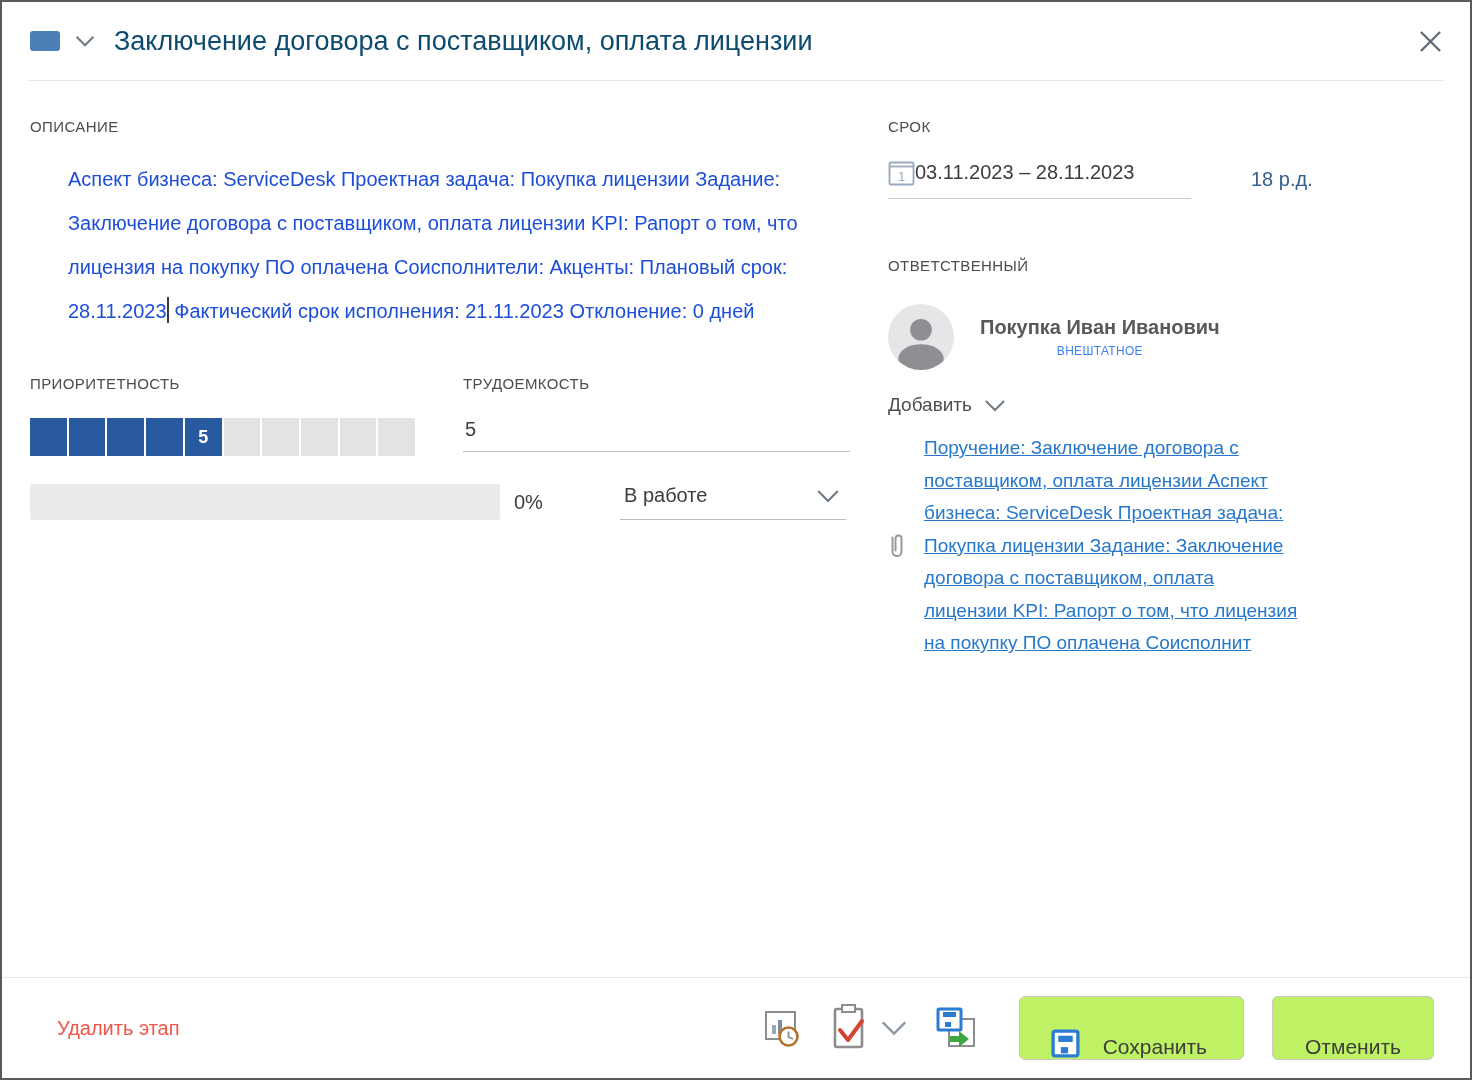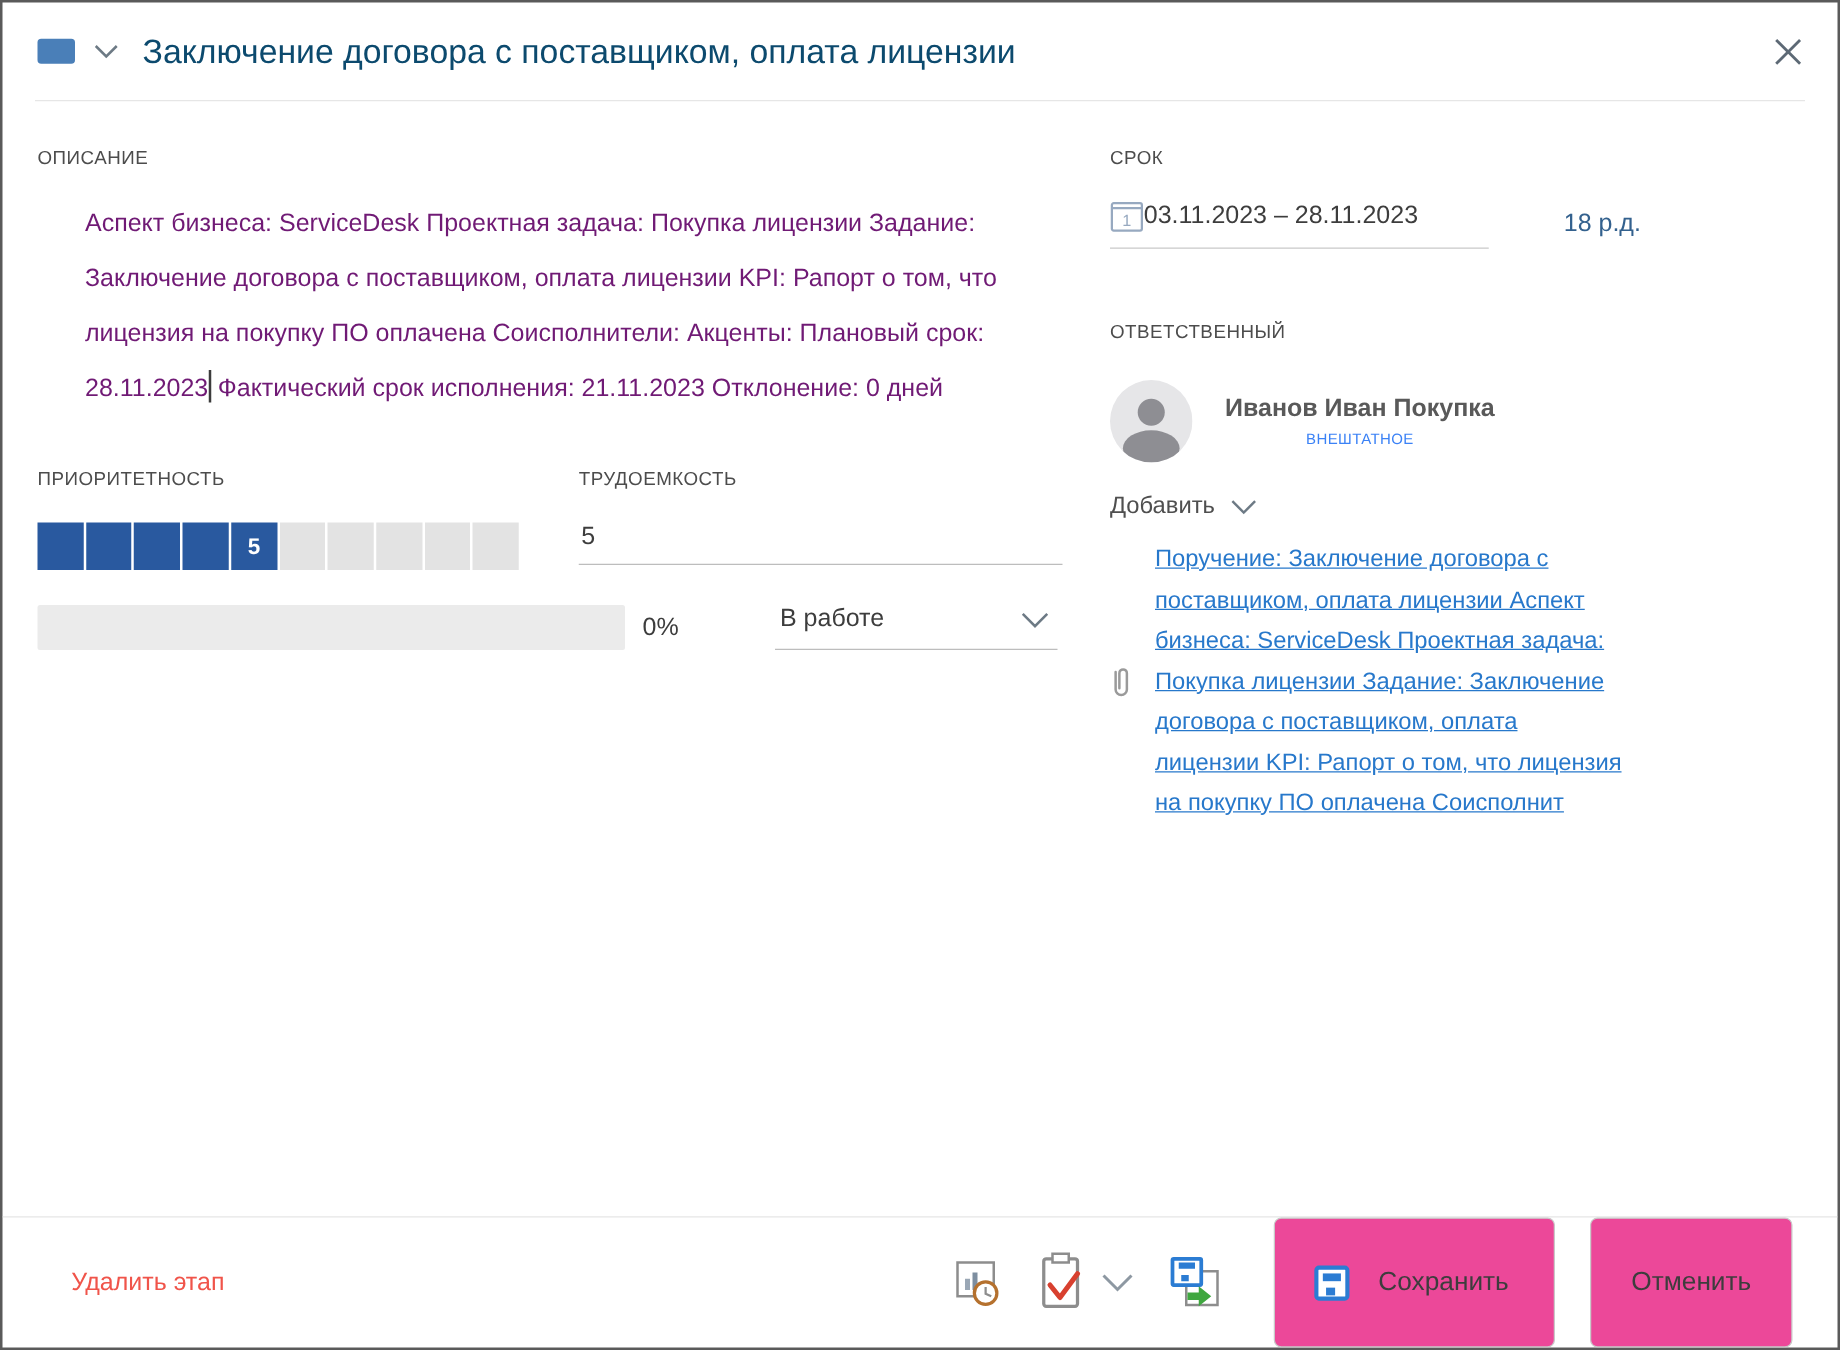--- a/index.html
+++ b/index.html
@@ -19,21 +19,21 @@
   .title { font-size:27px; color:#0c4a6e; white-space:nowrap; flex:1; margin-left:4px; }
   .icon-btn { background:none; border:none; cursor:pointer; display:flex; align-items:center; justify-content:center; padding:0; }
   .hdr-sep { height:0; border-bottom:1px solid #e6e6e6; margin:0 26px; }
   
   .content { flex:1; display:flex; padding:0 28px; }
   .col-left { width:820px; flex:none; }
   .col-right { flex:1; margin-left:38px; }
   .sec-label { font-size:15px; color:#4c4c4c; letter-spacing:.4px; }
   
   .desc-label { margin-top:37px; }
-  .desc-text { margin:22px 0 0 38px; width:742px; font-size:20px; line-height:44px; color:#701a75; }
+  .desc-text { margin:22px 0 0 38px; width:742px; font-size:20px; line-height:44px; color:#1d4ed8; }
   .caret { display:inline-block; width:2px; height:26px; background:#3c3c3c; vertical-align:-5px; }
   
   .grid2 { display:grid; grid-template-columns:385px 387px; column-gap:48px; }
   .row-costs { margin-top:32px; }
   .row-prio { margin-top:42px; }
   .field-value { margin-top:26px; font-size:20px; color:#3d3d3d; padding:0 0 10px 2px; border-bottom:1px solid #bdbdbd; min-height:32px; }
   
   .prio-bar { margin-top:26px; width:385px; height:38px; display:flex; gap:2px; }
   .prio-seg { flex:1; background:#e3e3e3; display:flex; align-items:center; justify-content:center; }
   .prio-seg.filled { background:#29599f; }
@@ -63,21 +63,21 @@
   .attach-row { margin-top:16px; display:flex; }
   .clip-col { width:36px; display:flex; align-items:center; justify-content:flex-start; }
   .attach-link { font-size:19px; line-height:32.5px; color:#2778cb; text-decoration:underline; width:374px; cursor:pointer; }
   
   .ftr-sep { border-top:1px solid #e6e6e6; }
   .ftr { flex:0 0 100px; display:flex; align-items:center; padding:0 36px 0 55px; }
   .delete-link { font-size:20px; color:#f0544a; background:none; border:none; cursor:pointer; font-family:inherit; }
   .ftr-spacer { flex:1; }
   .ftr-icons { display:flex; align-items:center; gap:26px; margin-right:40px; }
   .clip-group { display:flex; align-items:center; gap:10px; }
-  .btn { height:104px; border:1px solid #c9c9c9; border-radius:6px; background:#ec4899; display:flex; align-items:center; justify-content:center; font-family:inherit; font-size:21px; color:#3d3d3d; cursor:pointer; }
+  .btn { height:64px; border:1px solid #c9c9c9; border-radius:6px; background:#bef264; display:flex; align-items:flex-end; justify-content:center; font-family:inherit; font-size:21px; color:#3d3d3d; cursor:pointer; }
   .btn-save { padding:0 36px 0 30px; gap:22px; }
   .btn-cancel { margin-left:28px; padding:0 32px; min-width:146px; }
   svg { display:block; }
 </style>
 </head>
 <body>
 
 <div class="hdr">
   <div class="hdr-inner">
     <span class="task-marker"></span>
@@ -164,21 +164,21 @@
               <circle cx="32" cy="32" r="32"></circle>
             </clipPath>
           </defs>
         <circle cx="32" cy="32" r="32" fill="#e6e6e8"></circle>
         <g clip-path="url(#avclip)">
           <circle cx="32" cy="25" r="10.5" fill="#8e8e93"></circle>
           <ellipse cx="32" cy="53" rx="22" ry="14" fill="#8e8e93"></ellipse>
         </g>
       </svg>
       <div class="person-info">
-        <div class="person-name">Иванов Иван Покупка</div>
+        <div class="person-name">Покупка Иван Иванович</div>
         <div class="person-dept">ВНЕШТАТНОЕ</div>
       </div>
     </div>
 
     <div class="attach-add">
       <span class="attach-add-text">Добавить</span>
       <svg width="22" height="13" viewBox="0 0 16 10">
           <polyline points="1,1.5 8,8.5 15,1.5" fill="none" stroke="#6d7a85" stroke-width="1.5"></polyline>
         </svg>
     </div>

